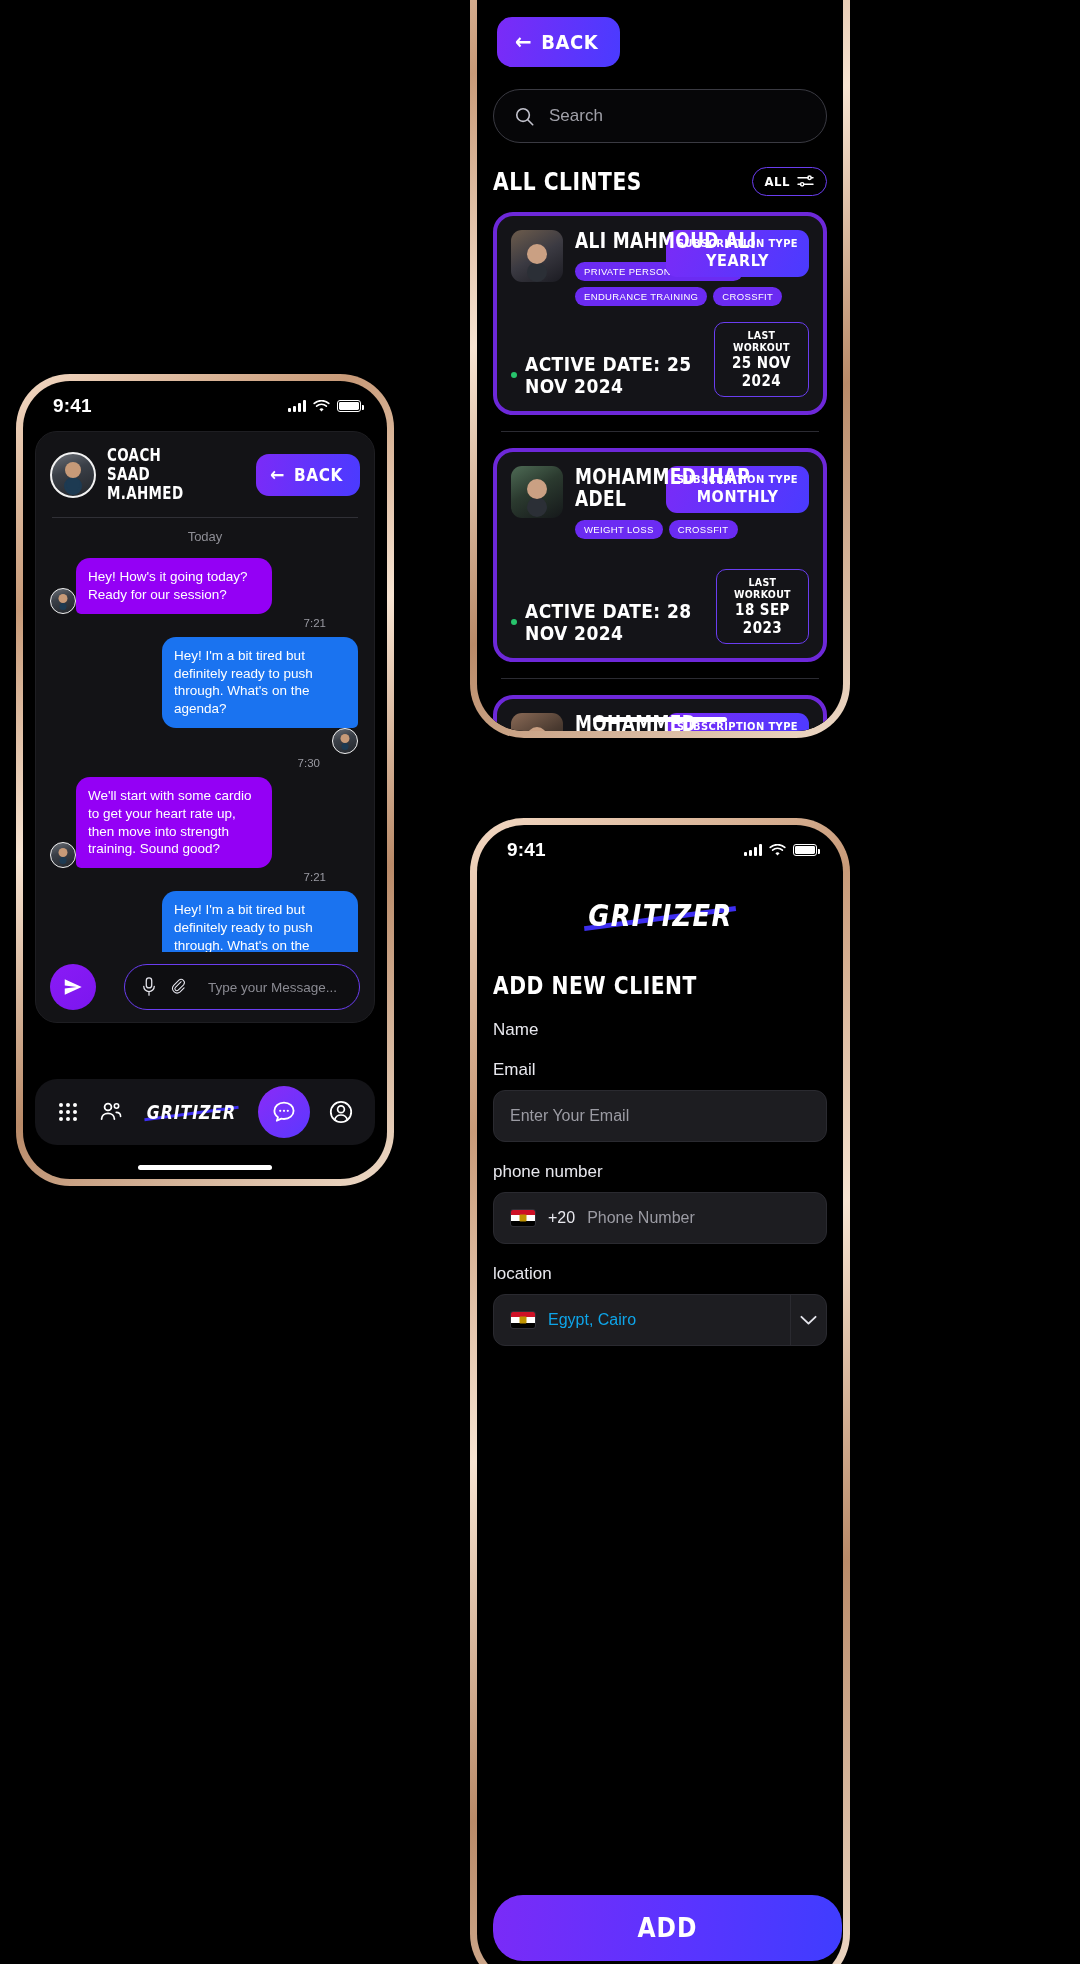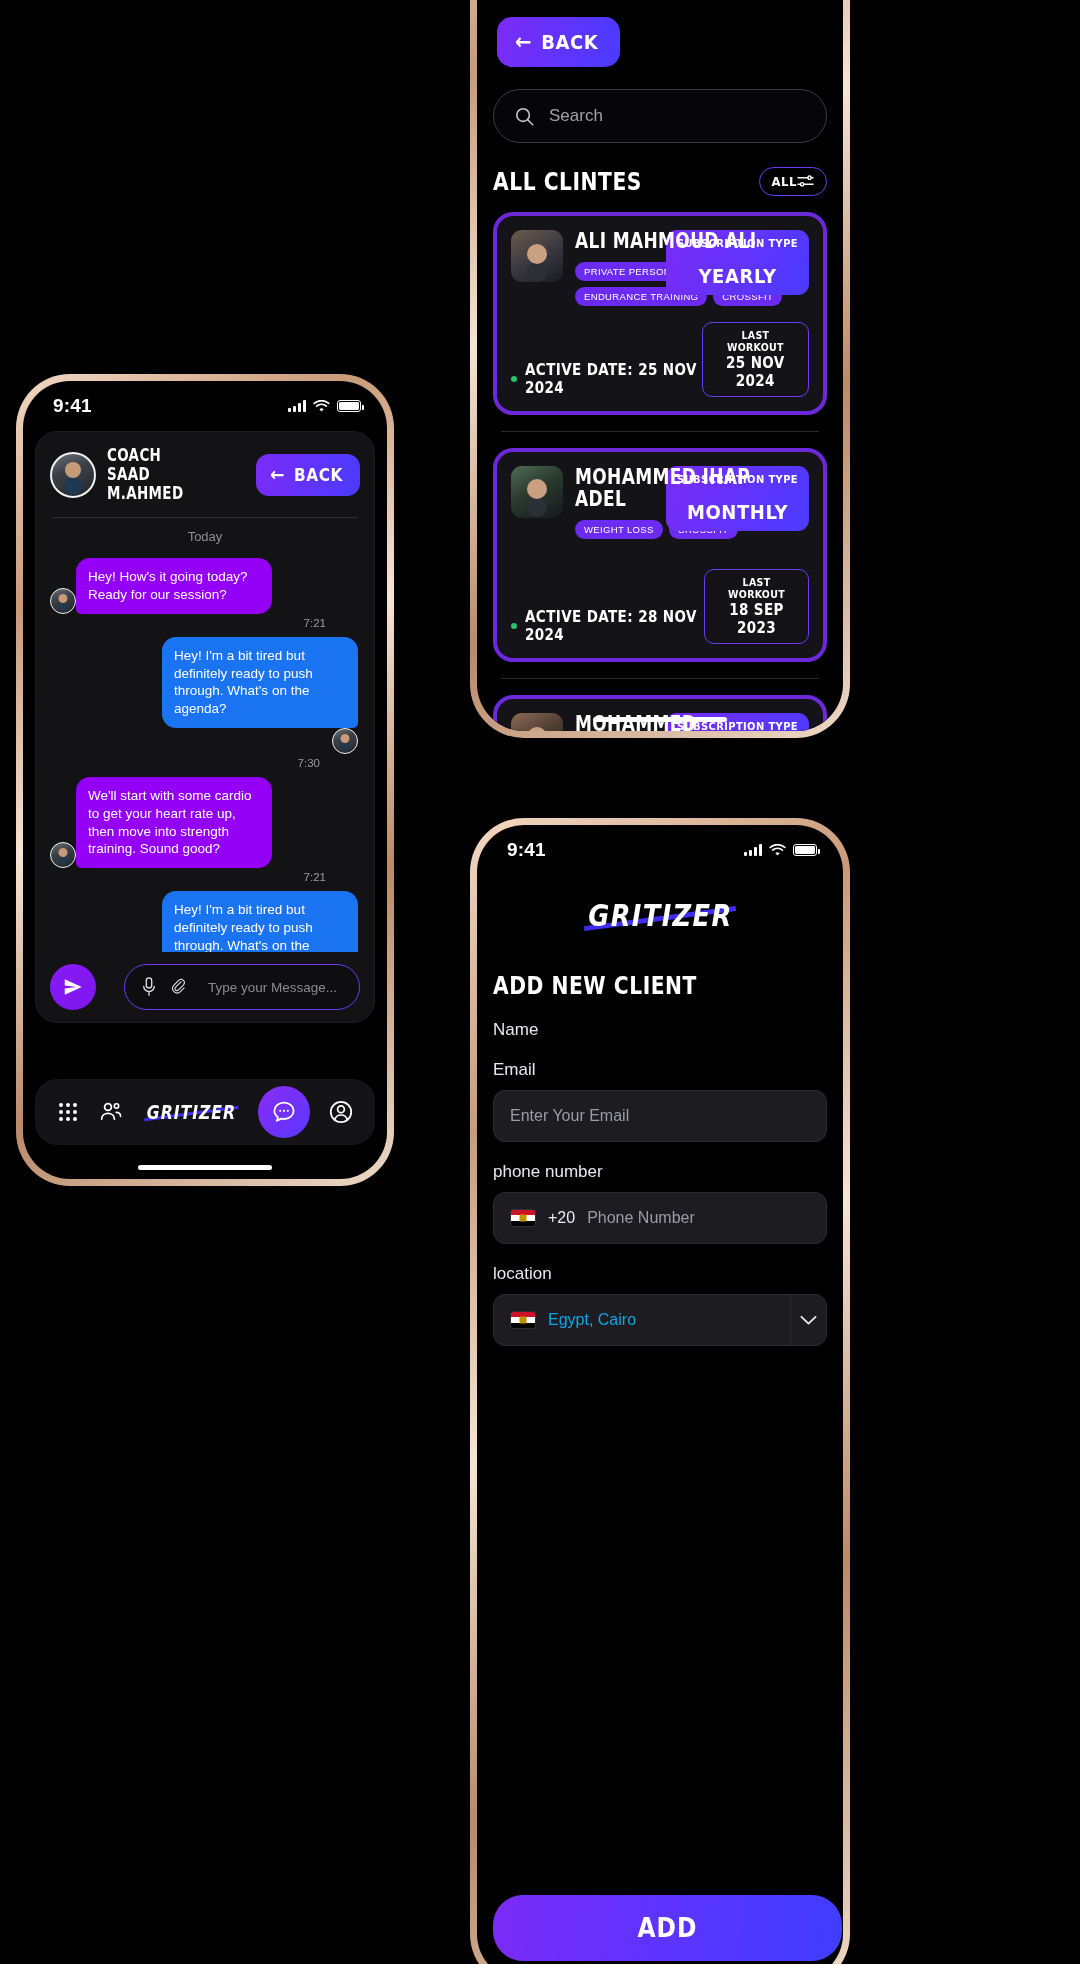--- a/index.html
+++ b/index.html
@@ -169,21 +169,21 @@
     display:flex;align-items:center;gap:14px;padding:0 20px;
   }
   .search .ph { color:#a0a0a8; font-size:17px; }
   .cl-head { display:flex; align-items:center; margin-top: 24px; }
   .cl-title {
     font-family:"DejaVu Sans Condensed","Liberation Sans Narrow","Liberation Sans",sans-serif;
     font-weight:800; color:#fff; font-size:25px; letter-spacing:.6px; transform:scaleX(.9);
     transform-origin:left center;
   }
   .filter {
-    margin-left:auto; display:flex; align-items:center; 
+    margin-left:auto; display:flex; align-items:center; gap:7px;
     border:1.5px solid #6a3df0; border-radius: 18px; padding: 6px 12px; cursor:pointer;
   }
   .filter .lbl {
     font-family:"DejaVu Sans Condensed","Liberation Sans Narrow","Liberation Sans",sans-serif;
     color:#fff;font-size:13px;font-weight:800;letter-spacing:.5px;
   }
   .client {
     background:#141418; border:4px solid #6d28d9; border-radius: 20px;
     padding: 14px; margin-top: 16px; position:relative;
   }
@@ -209,31 +209,31 @@
     letter-spacing:.4px; transform:scaleX(.9); transform-origin:left center;
     max-width: 205px;
   }
   .sub-badge {
     position:absolute; right:14px; top:14px;
     background: linear-gradient(115deg,#7b2bf7,#4a3bff);
     border-radius: 11px; padding: 7px 11px; text-align:center;
     font-family:"DejaVu Sans Condensed","Liberation Sans Narrow","Liberation Sans",sans-serif;
   }
   .sub-badge .k { color:#fff; font-size:11px; font-weight:700; letter-spacing:.4px; }
-  .sub-badge .v { color:#fff; font-size:20px; font-weight:800; letter-spacing:.6px; margin-top:14px; }
+  .sub-badge .v { color:#fff; font-size:16px; font-weight:800; letter-spacing:.6px; margin-top:1px; }
   .tags { display:flex; flex-wrap:wrap; gap:6px; margin-top: 9px; max-width: 300px; }
   .tag {
     background:#6b2bf2; color:#fff; border-radius:10px;
     padding: 4px 9px; font-size: 9.5px; letter-spacing:.35px; white-space:nowrap;
   }
   .cl-bottom { display:flex; align-items:flex-end; margin-top: 16px; }
   .active-date {
     display:flex; align-items:center; gap:8px;
     font-family:"DejaVu Sans Condensed","Liberation Sans Narrow","Liberation Sans",sans-serif;
-    color:#fff; font-size:15px; font-weight:800; letter-spacing:.4px;
+    color:#fff; font-size:19px; font-weight:800; letter-spacing:.4px;
   }
   .dot { width:6px;height:6px;border-radius:50%;background:#27c46b; flex:none; }
   .lastw {
     margin-left:auto; border:1.5px solid #6a3df0; border-radius:10px;
     padding: 6px 10px; text-align:center;
     font-family:"DejaVu Sans Condensed","Liberation Sans Narrow","Liberation Sans",sans-serif;
   }
   .lastw .k { color:#fff; font-size:10.5px; font-weight:700; letter-spacing:.3px; }
   .lastw .v { color:#fff; font-size:15px; font-weight:800; letter-spacing:.4px; margin-top:1px; }
 

